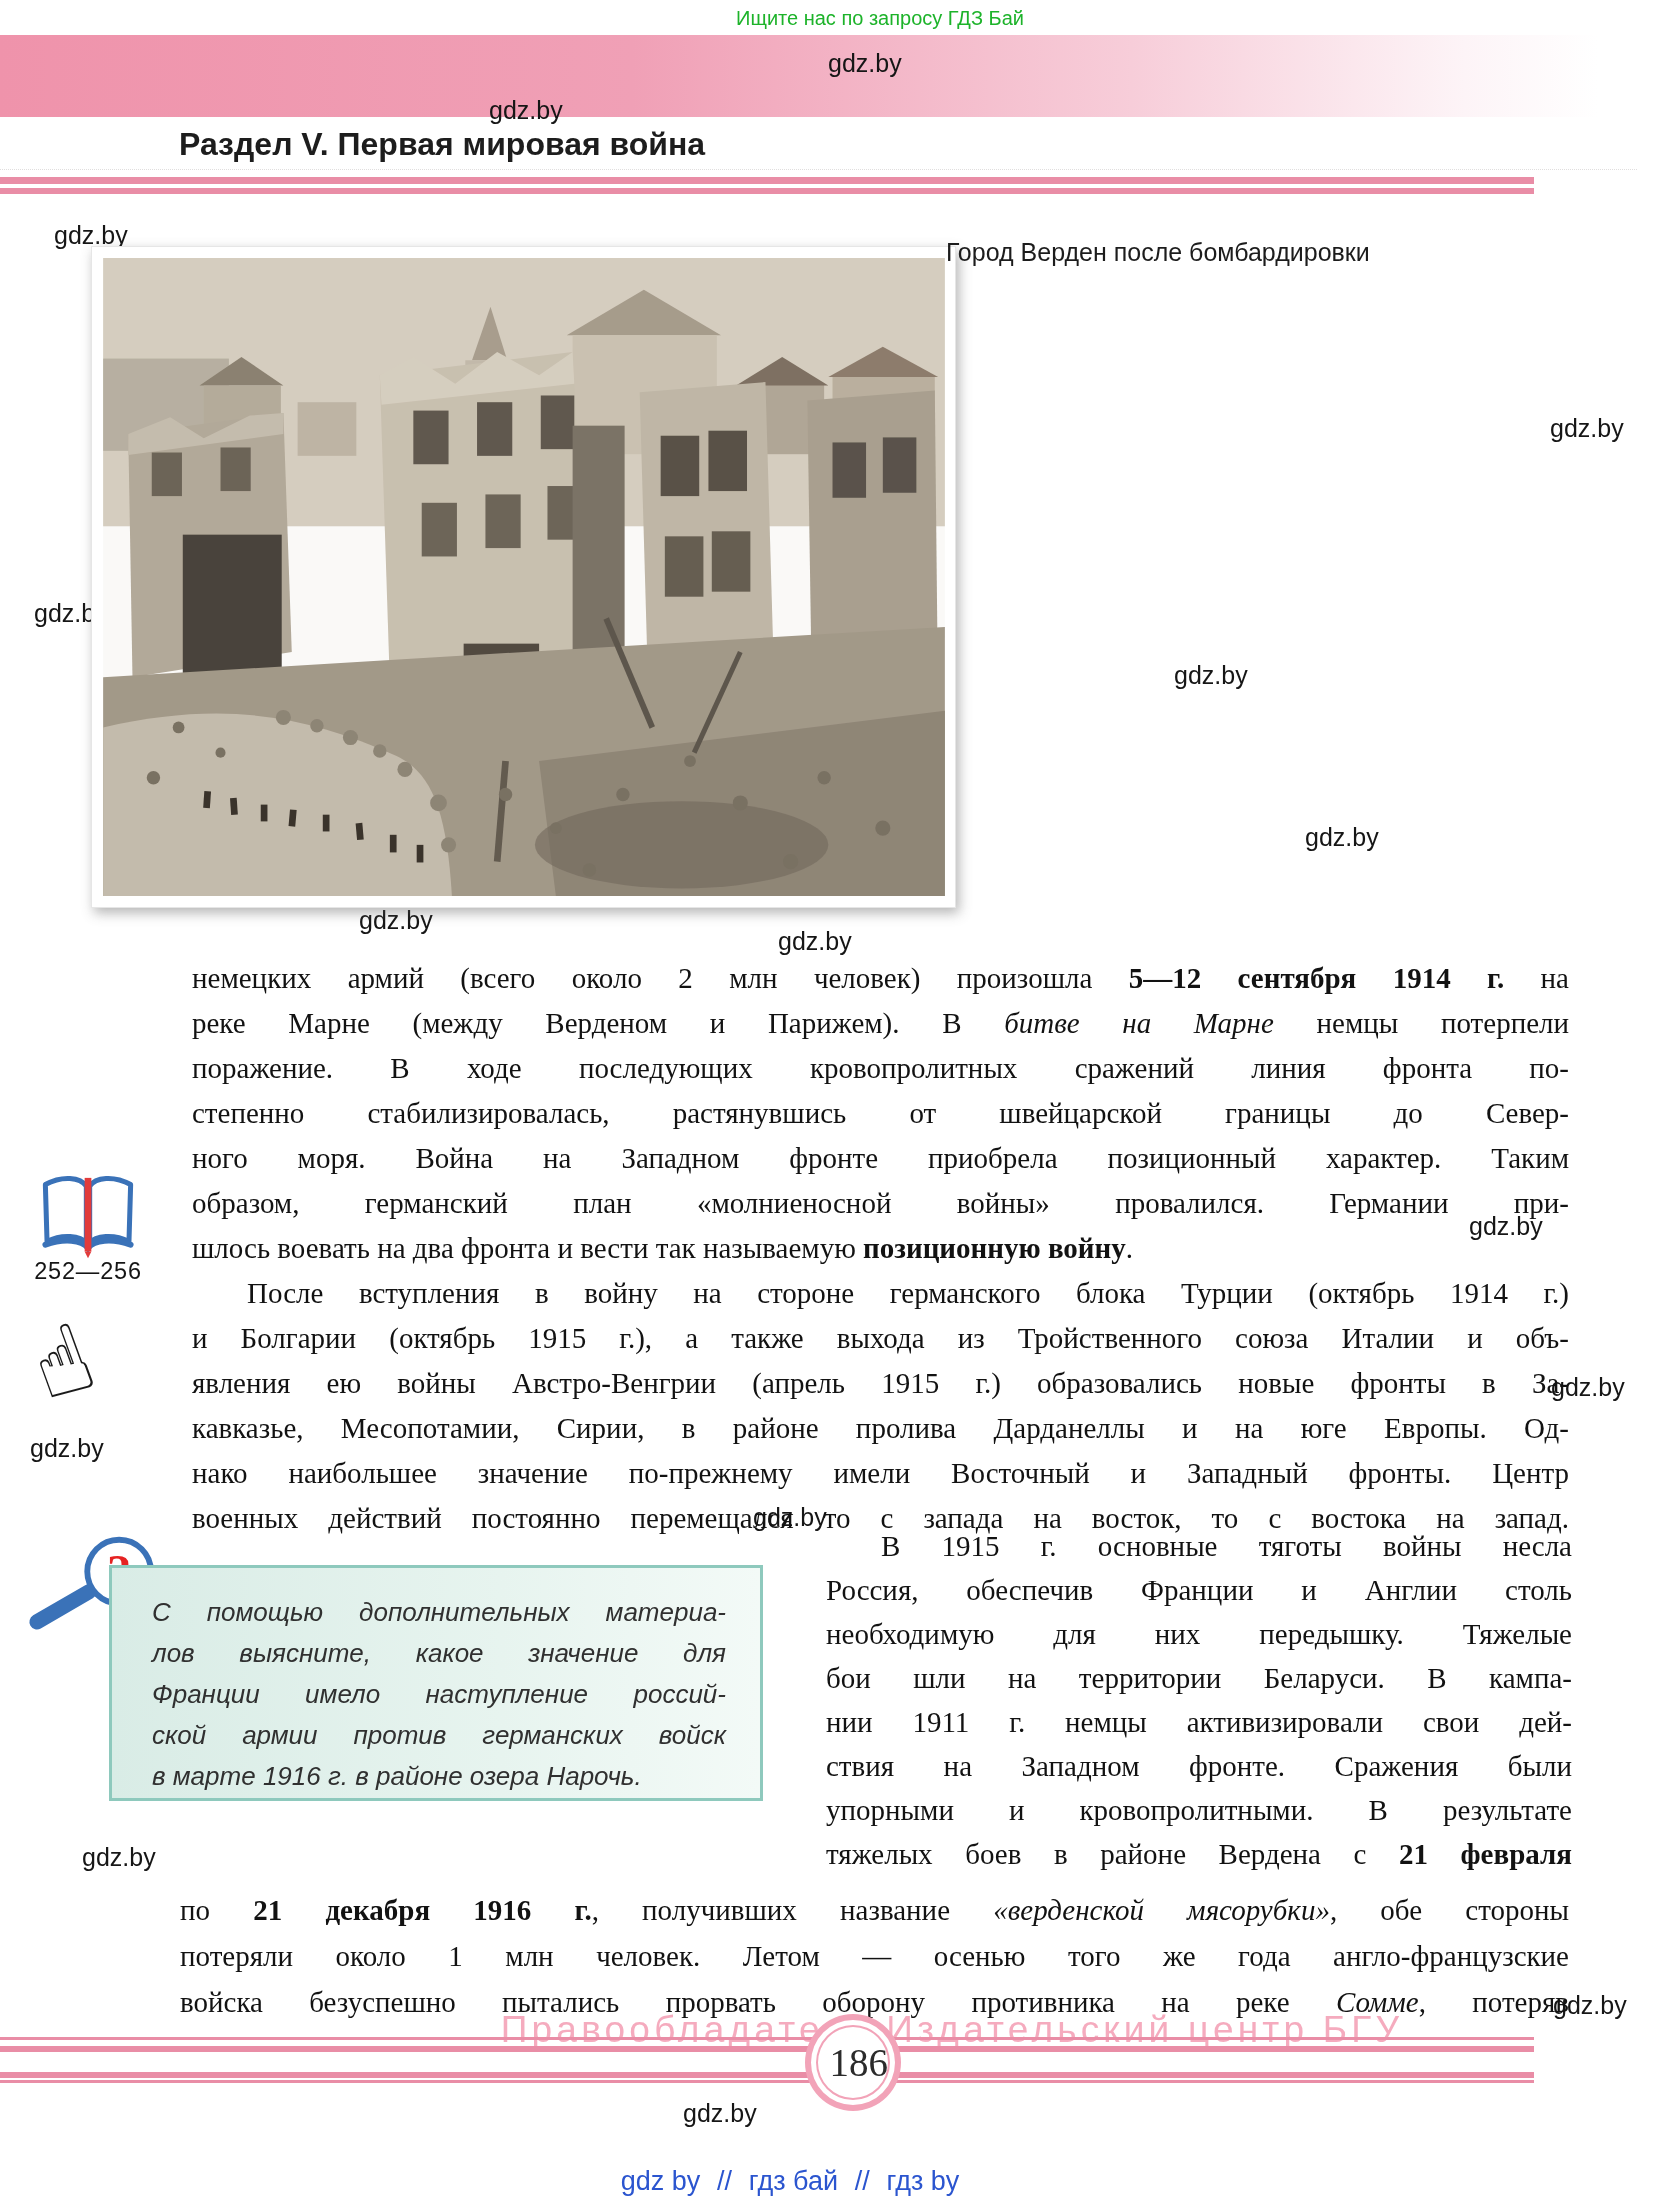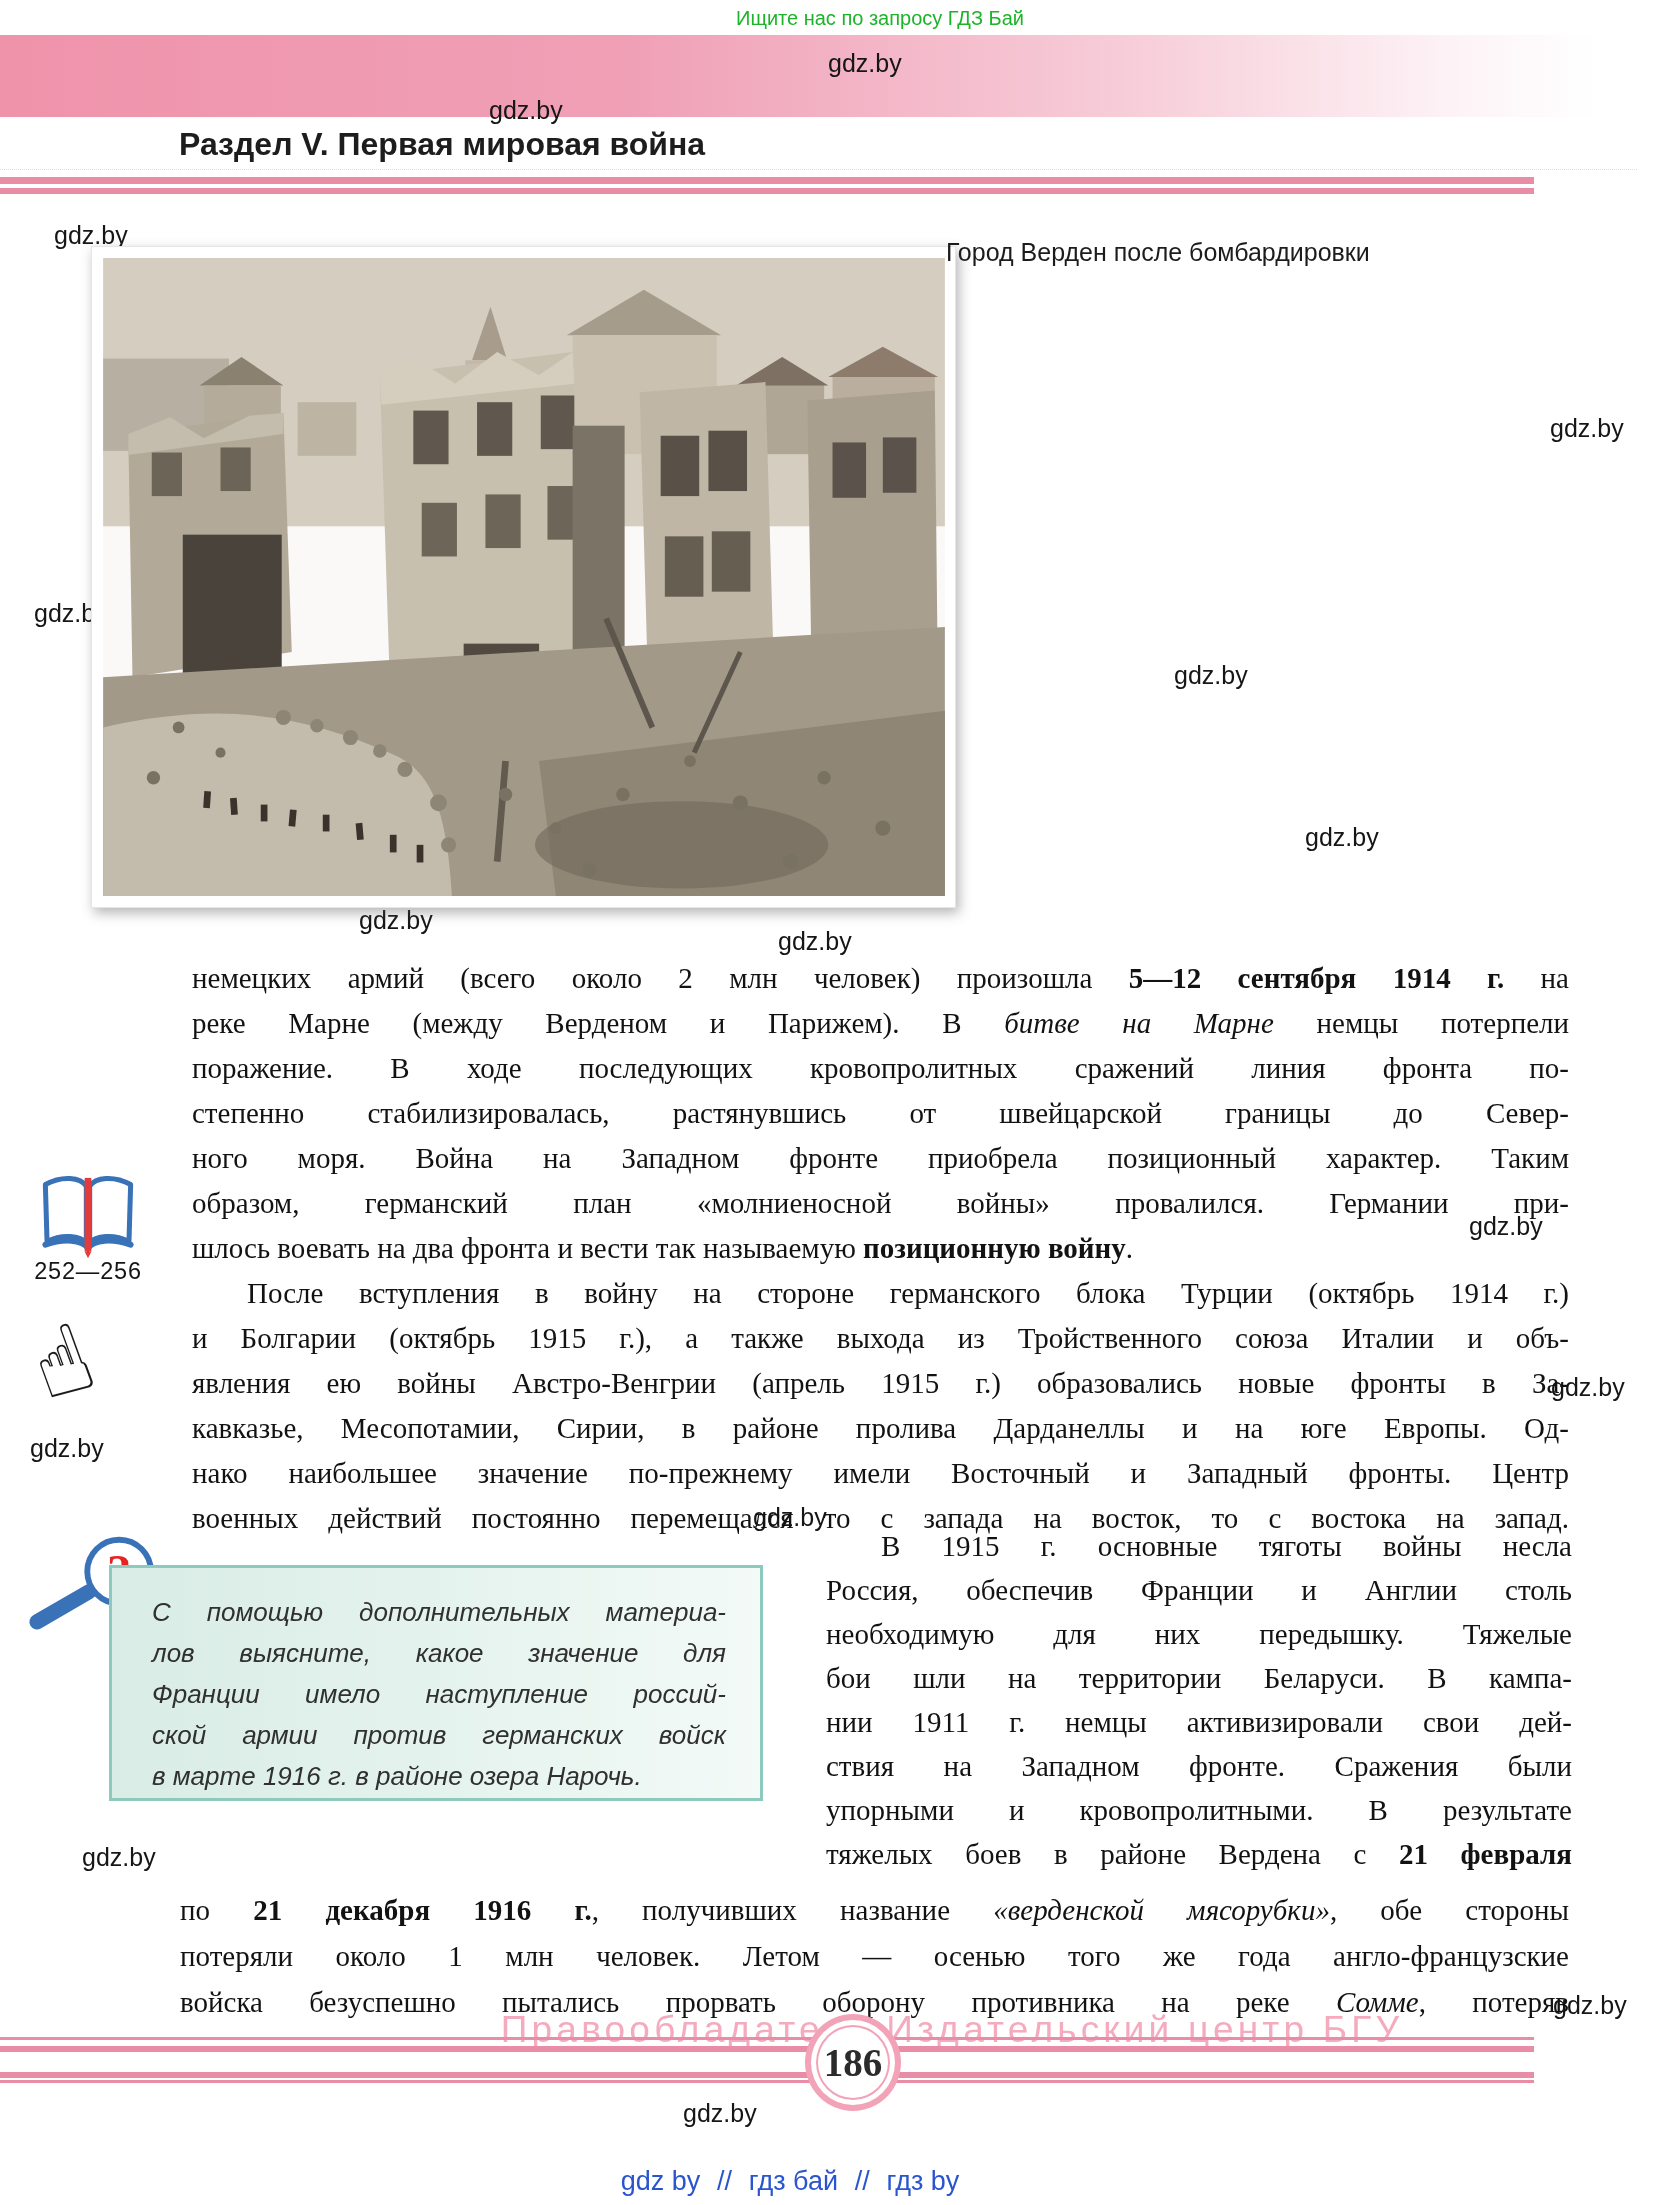--- a/index.html
+++ b/index.html
@@ -55,21 +55,21 @@
         padding:23.5px 34px 0 40px;}
   .tbox .tl{height:41px;line-height:41px;}
   
   .copyright{position:absolute;left:423px;top:2009px;width:1058px;text-align:center;
      font-family:"Liberation Sans",sans-serif;font-size:37px;letter-spacing:4.2px;color:#f5abbe;}
   .ruleB1{top:2037px;height:2.5px;} .ruleB2{top:2046px;height:5.9px;}
   .ruleB3{top:2072px;height:5.9px;} .ruleB4{top:2080px;height:2.5px;}
   .pagenum-wrap{position:absolute;left:805px;top:2014px;width:96px;height:97px;border-radius:50%;
      background:#fff;border:6.7px solid #f2a3b8;box-sizing:border-box;}
   .pagenum-inner{position:absolute;left:5px;top:5px;right:5px;bottom:5px;border-radius:50%;
-     border:2.5px solid #f2a3b8;display:flex;align-items:center;justify-content:center;font-weight:bold;}
+     border:2.5px solid #f2a3b8;display:flex;align-items:center;justify-content:flex-end;}
   .pagenum{font-family:"Liberation Serif",serif;font-size:39px;color:#2b2b2b;}
   .links{position:absolute;left:0;top:2166px;width:1580px;text-align:center;
      font-family:"Liberation Sans",sans-serif;font-size:27px;color:#2b55cf;}
   .links span{margin:0 8.4px;}
 </style>
 </head>
 <body>
 
 <div id="page">
 

